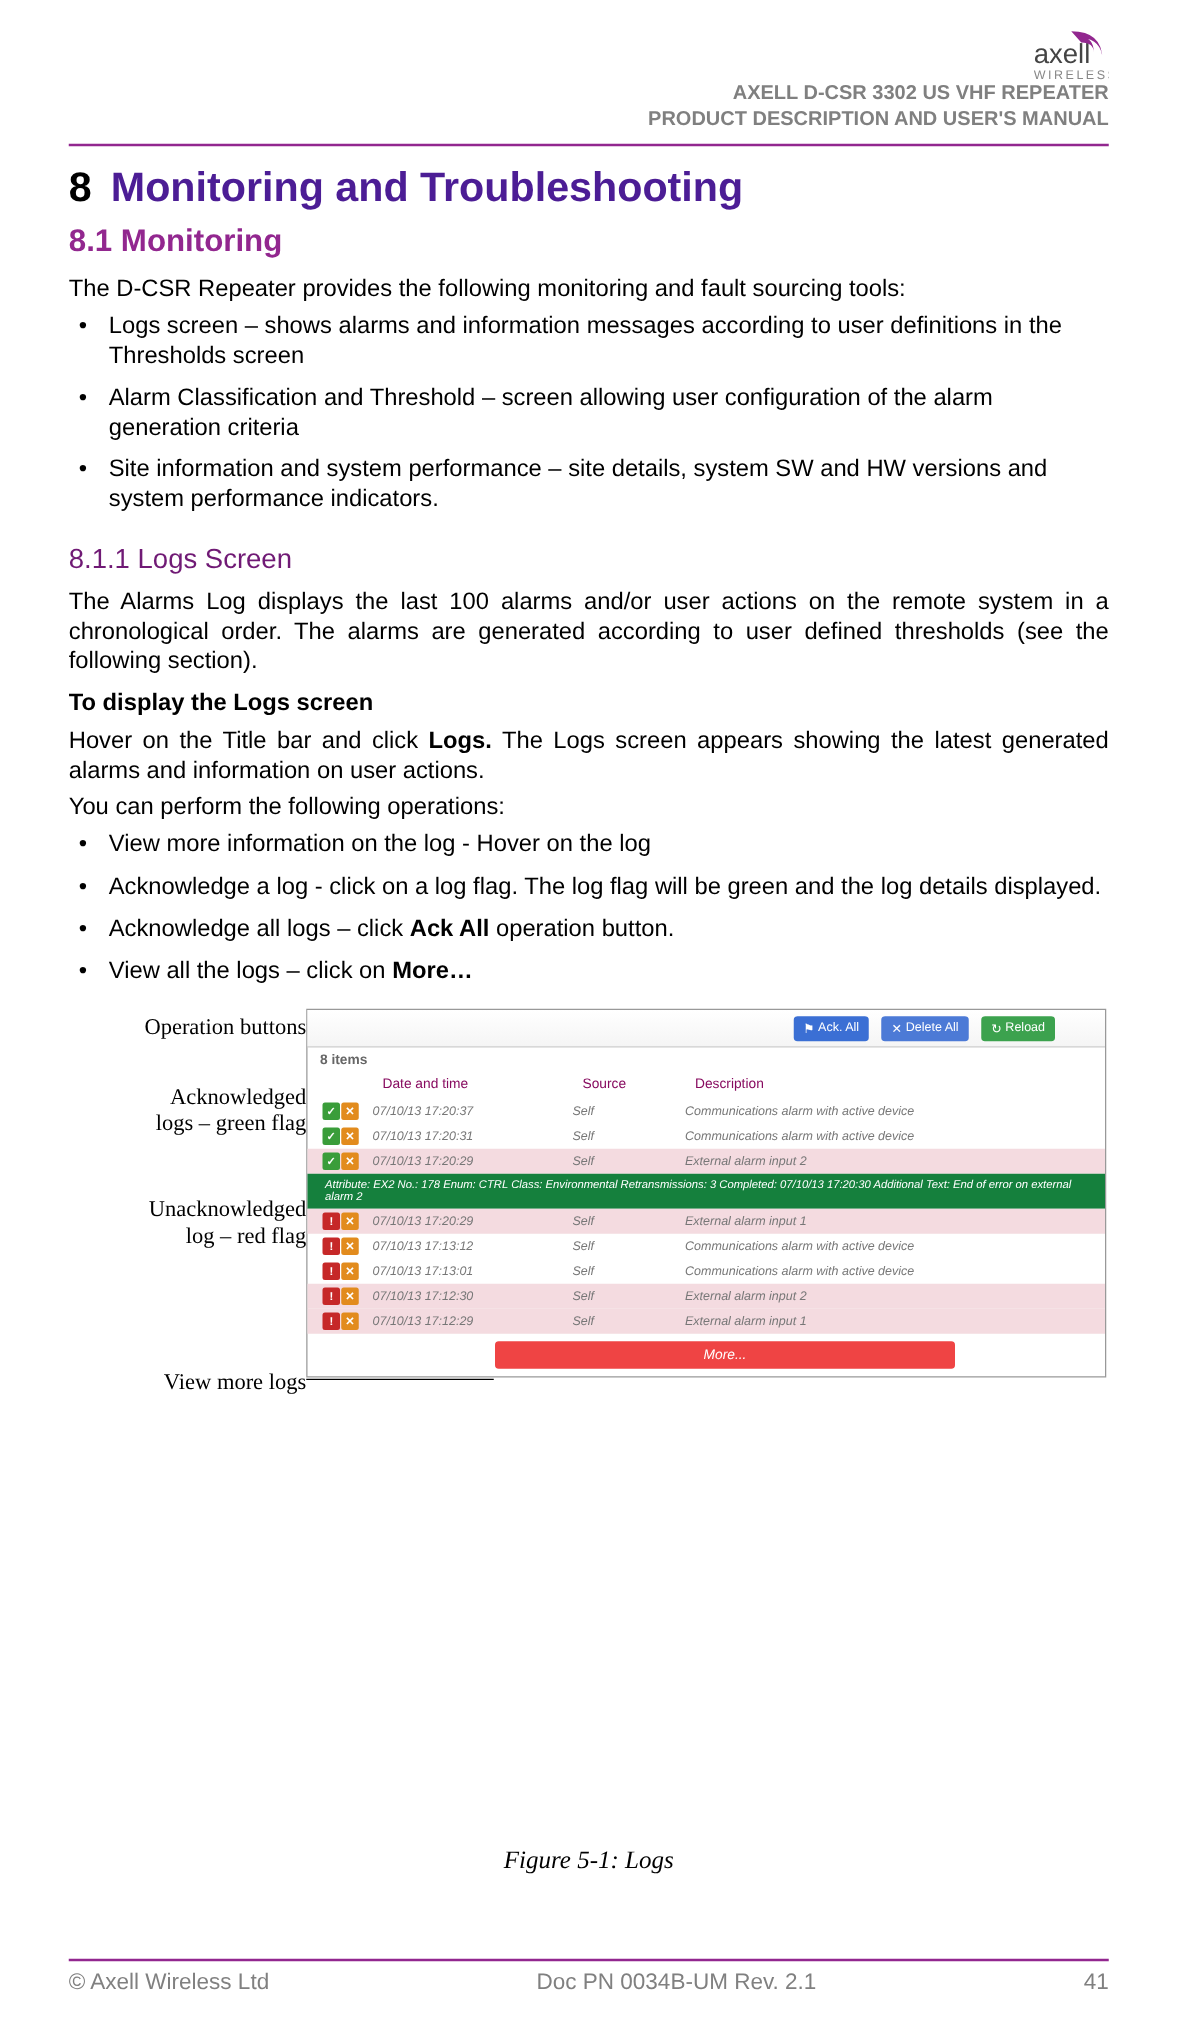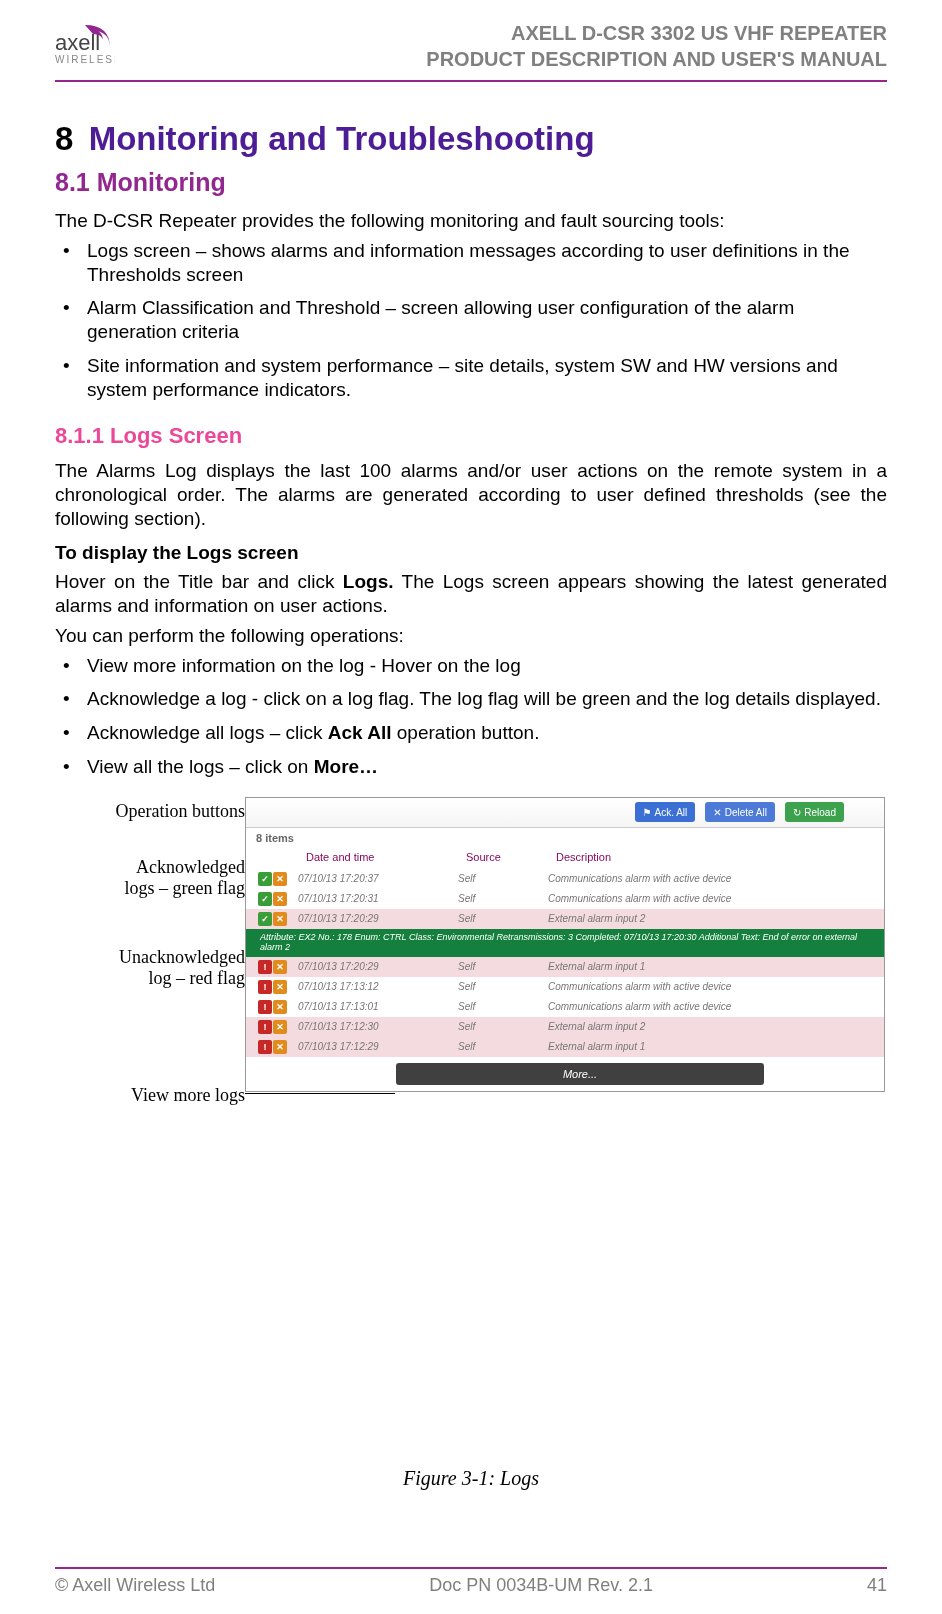--- a/index.html
+++ b/index.html
@@ -11,38 +11,39 @@
     color: #000;
     position: relative;
     background: #fff;
   }
   .page {
     padding: 20px 55px 0 55px;
   }
   .header {
     display: flex;
     justify-content: space-between;
-    align-items: flex-start;
+    align-items: flex-end;
     border-bottom: 2px solid #92278f;
     padding-bottom: 8px;
-    margin-bottom: 38px;
+    margin-bottom: 14px;
+    flex-direction: column;
   }
   .logo {
     display: flex;
     align-items: center;
     gap: 6px;
   }
   .logo-swoosh {
     width: 60px;
     height: 45px;
   }
   .header-right {
     text-align: right;
     font-weight: bold;
-    font-size: 20px;
+    font-size: 16px;
     color: #808080;
     line-height: 1.3;
   }
   .chapter-num {
     font-size: 33px;
     font-weight: bold;
     color: #000;
     display: inline-block;
     margin-right: 10px;
   }
@@ -54,22 +55,22 @@
   }
   .h2 {
     font-size: 25px;
     font-weight: bold;
     color: #92278f;
     margin-top: 10px;
     margin-bottom: 12px;
   }
   .h3 {
     font-size: 22px;
-    font-weight: bold;
-    color: #ec4899;
+    font-weight: normal;
+    color: #701a75;
     margin-top: 22px;
     margin-bottom: 10px;
   }
   .para {
     font-size: 19px;
     line-height: 1.25;
     margin-bottom: 6px;
   }
   .para-just {
     text-align: justify;
@@ -185,21 +186,21 @@
     color: #fff;
     font-size: 9px;
     font-weight: bold;
     font-style: normal;
   }
   .fg-green { background: #3a9d3a; }
   .fg-red { background: #c62828; }
   .fg-orange { background: #e28b1d; }
   .ss-more {
     height: 22px;
-    background: #404040;
+    background: #ef4444;
     color: #fff;
     text-align: center;
     font-size: 11px;
     font-style: italic;
     line-height: 22px;
     margin: 6px 120px 6px 150px;
     border-radius: 3px;
   }
   .ann-line {
     position: absolute;
@@ -391,21 +392,21 @@
             </div>
             <div class="col-date">07/10/13 17:12:29</div>
             <div class="col-src">Self</div>
             <div class="col-desc">External alarm input 1</div>
           </div>
         </div>
       <div class="ss-more">More...</div>
     </div>
   </div>
 
-  <div class="figure-caption">Figure 3-1:  Logs</div>
+  <div class="figure-caption">Figure 5-1:  Logs</div>
 
 </div>
 
 <div class="footer">
   <span>© Axell Wireless Ltd</span>
   <span>Doc PN 0034B-UM Rev. 2.1</span>
   <span>41</span>
 </div>
 
 </body></html>

